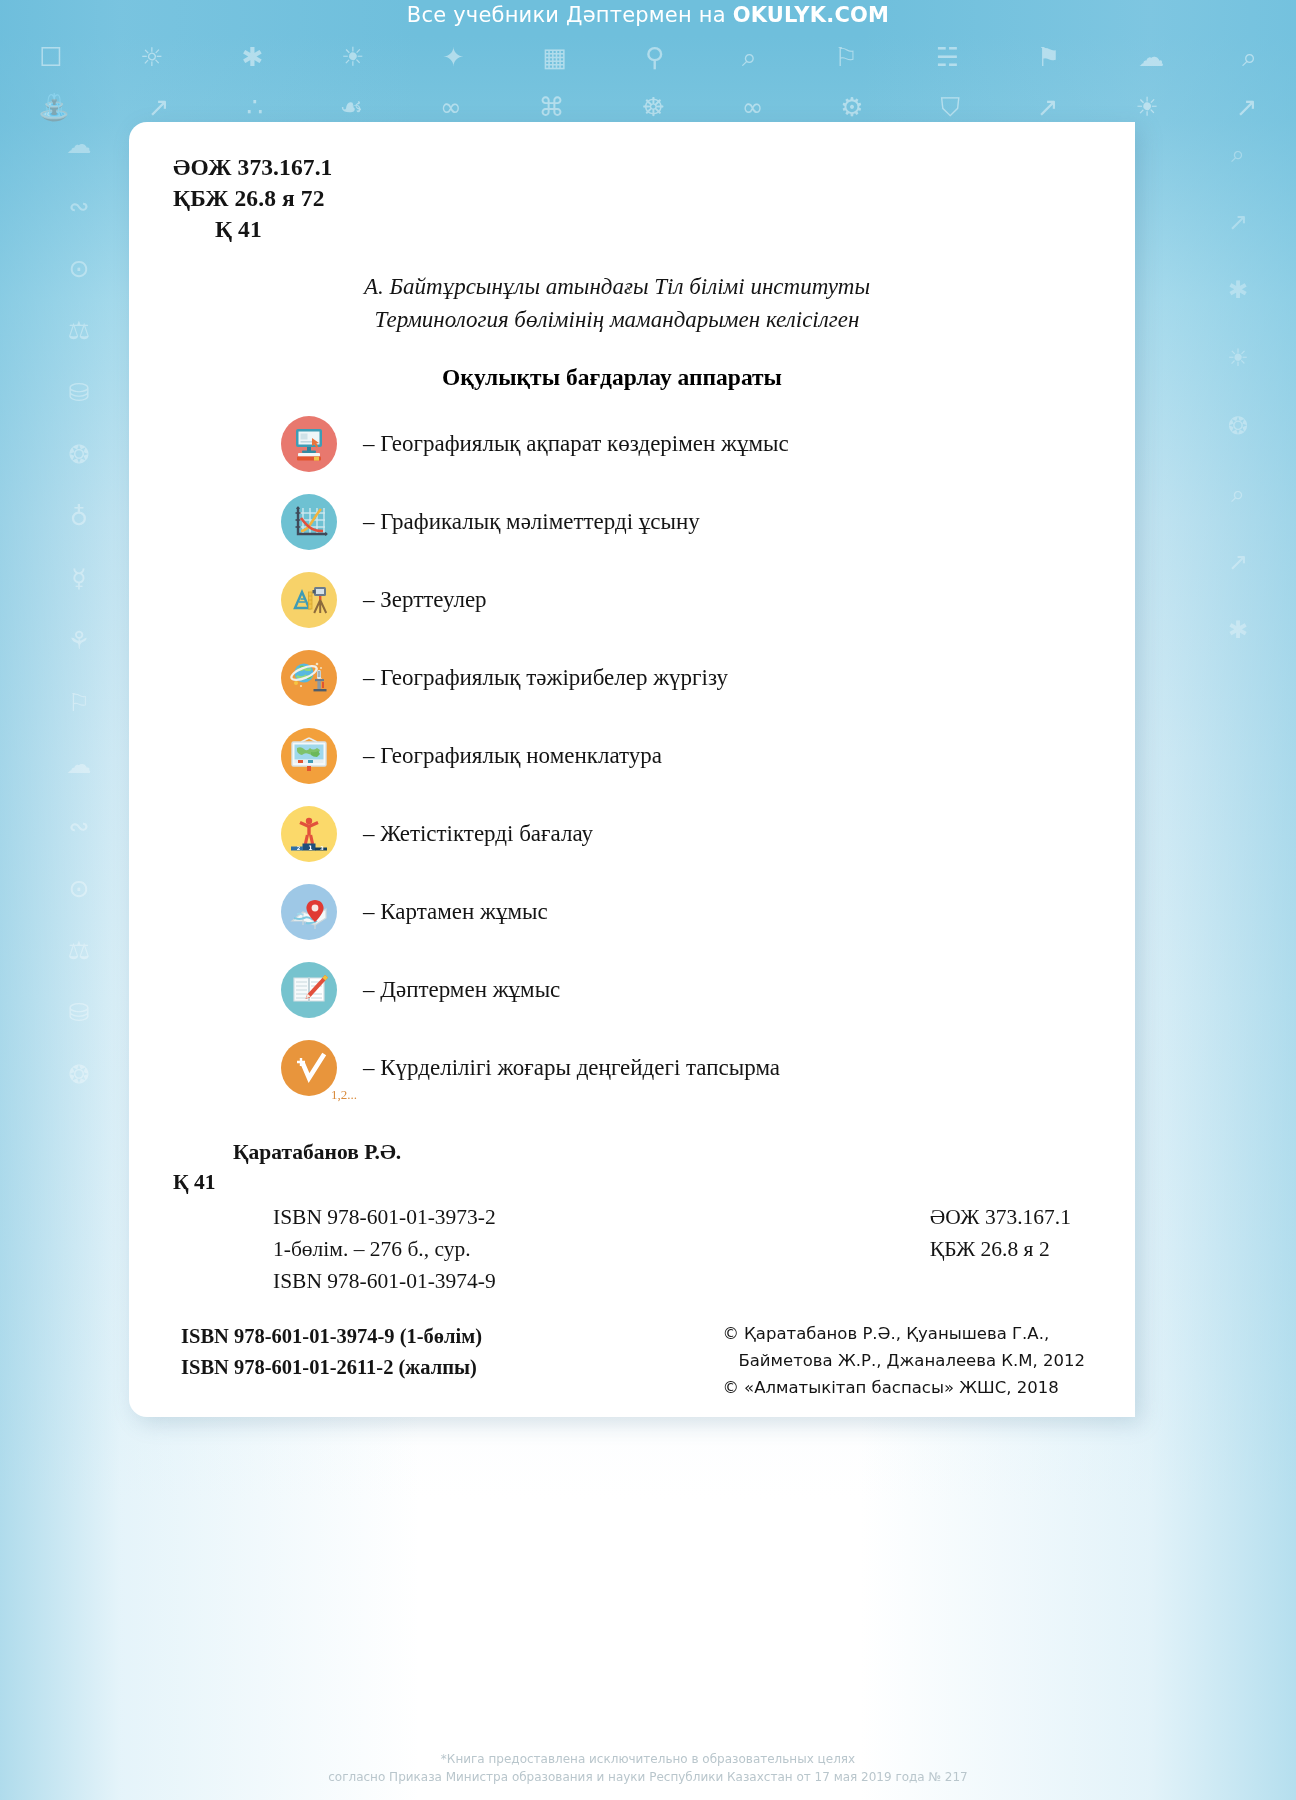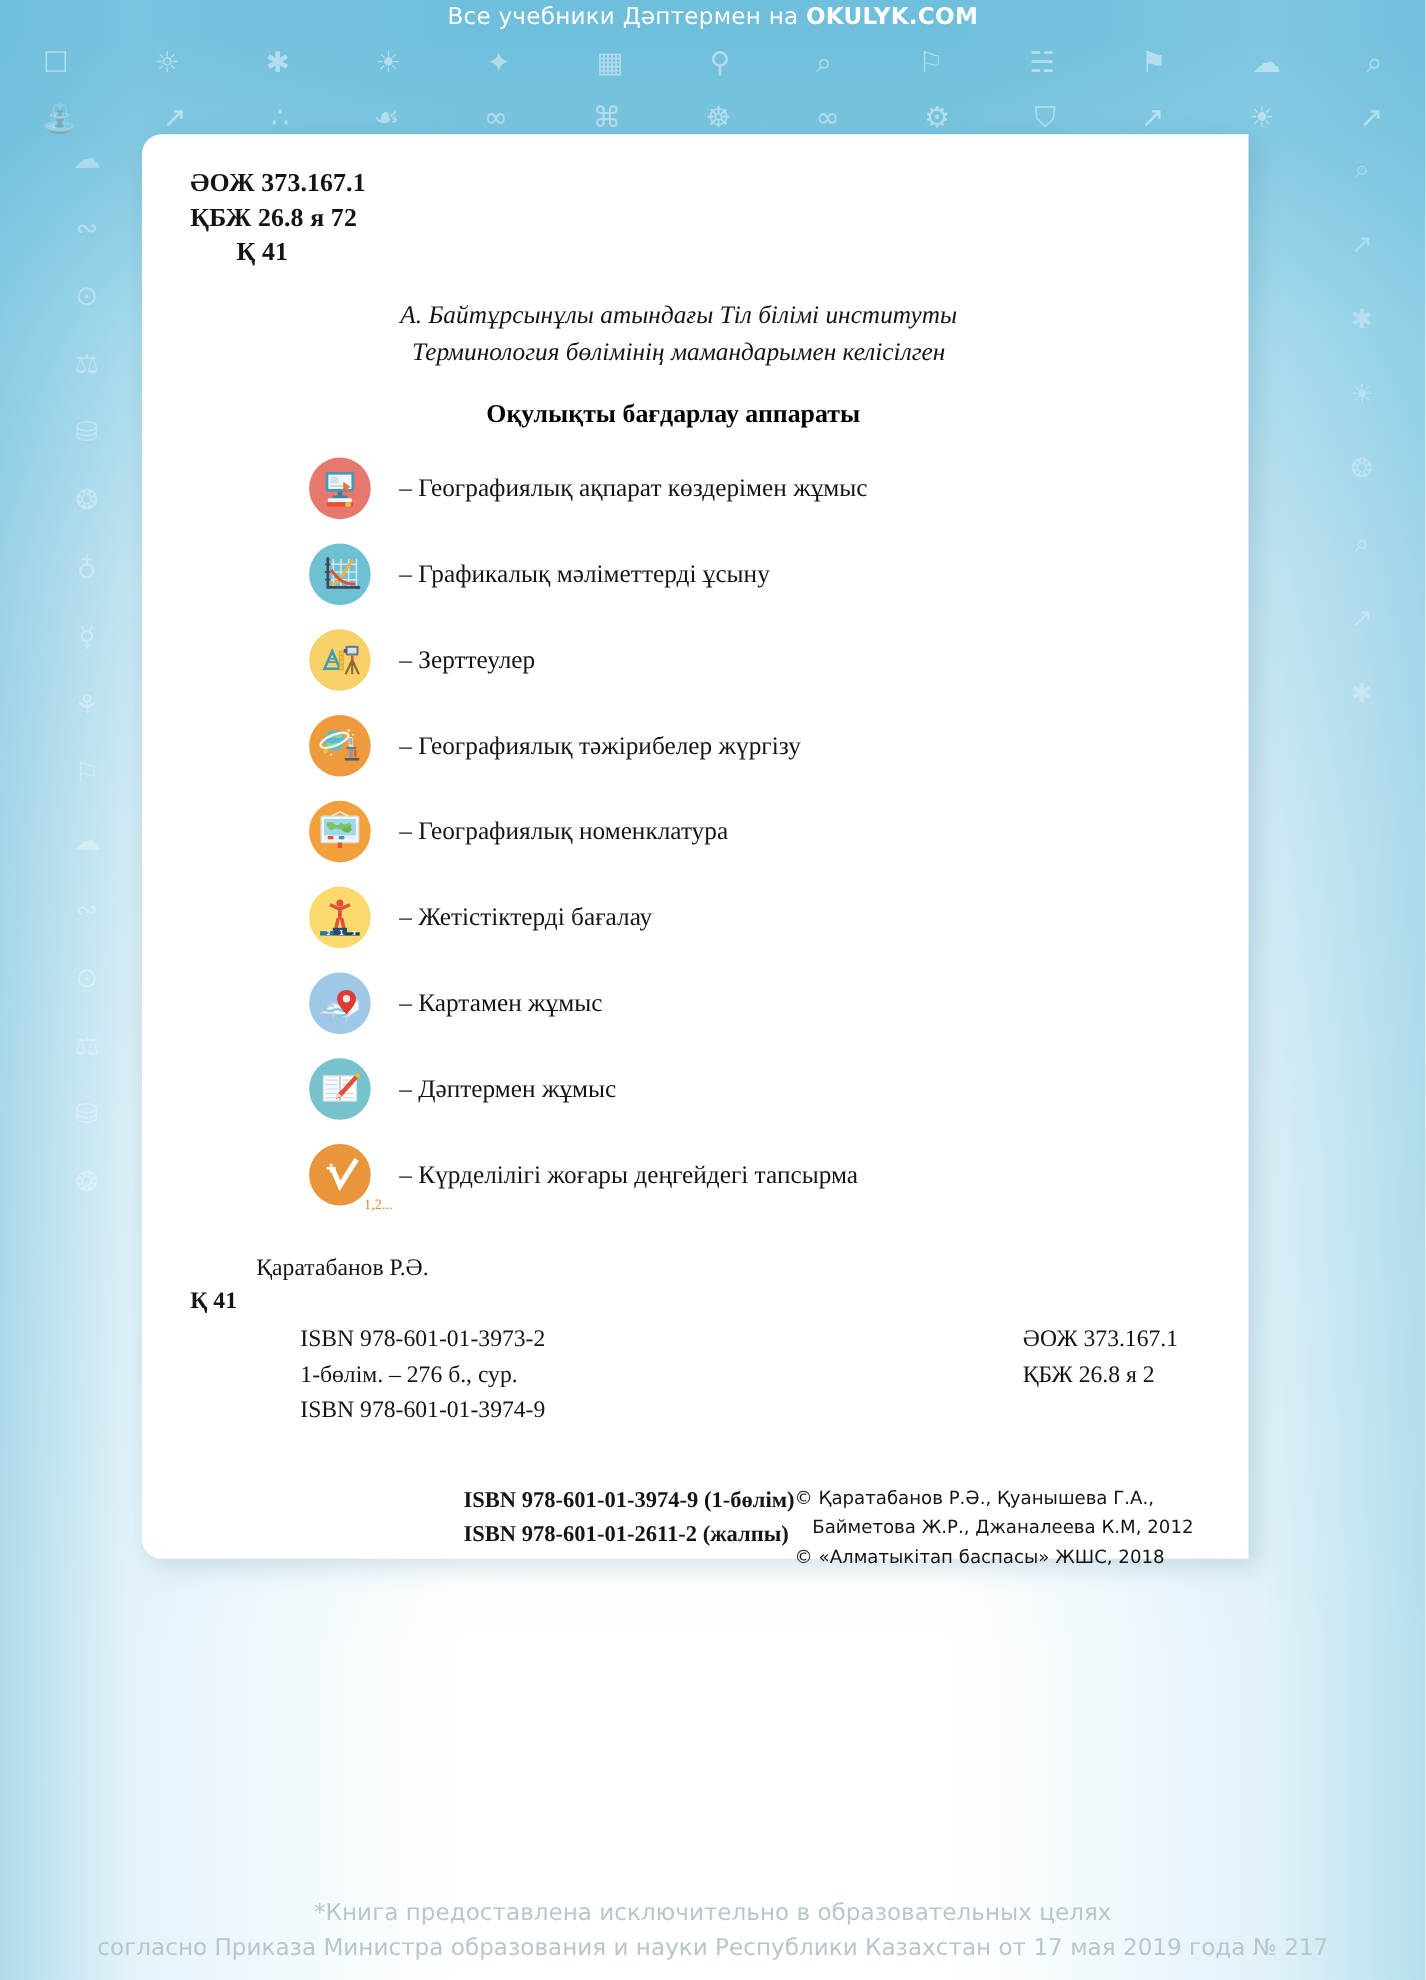--- a/index.html
+++ b/index.html
@@ -109,21 +109,21 @@
     letter-spacing: 0.2px;
   }
   .wm-top .brand { font-weight: bold; }
 
   .wm-bottom {
     position: absolute;
     bottom: 14px;
     left: 0; right: 0;
     text-align: center;
     font-family: "DejaVu Sans", sans-serif;
-    font-size: 21px;
+    font-size: 12px;
     color: #b9c6cc;
     line-height: 1.5;
   }
 
   
   .sheet {
     position: absolute;
     left: 129px;
     top: 122px;
     width: 1006px;
@@ -203,21 +203,21 @@
 
   
   .biblio {
     margin-top: 30px;
     position: relative;
     font-size: 21.5px;
     line-height: 1.42;
     color: #141414;
   }
   .biblio-author {
-    font-weight: normal;
+    font-weight: bold;
     padding-left: 60px;
   }
   .biblio-code {
     position: absolute;
     left: 0;
     top: 30px;
     font-weight: bold;
   }
   .biblio-body {
     padding-left: 60px;
@@ -233,23 +233,23 @@
     justify-content: space-between;
     font-size: 21.5px;
     line-height: 1.48;
     color: #141414;
   }
   .isbn-left { padding-left: 100px; }
   .isbn-right { text-align: left; padding-right: 20px; font-weight: normal; }
 
   
   .footer-block {
-    margin-top: 52px;
-    display: flex;
-    justify-content: flex-end;
+    margin-top: 24px;
+    display: flex;
+    justify-content: space-between;
     align-items: flex-start;
   }
   .footer-isbn {
     font-weight: bold;
     font-size: 20.5px;
     line-height: 1.5;
     color: #141414;
     padding-left: 8px;
   }
   .footer-copy {

